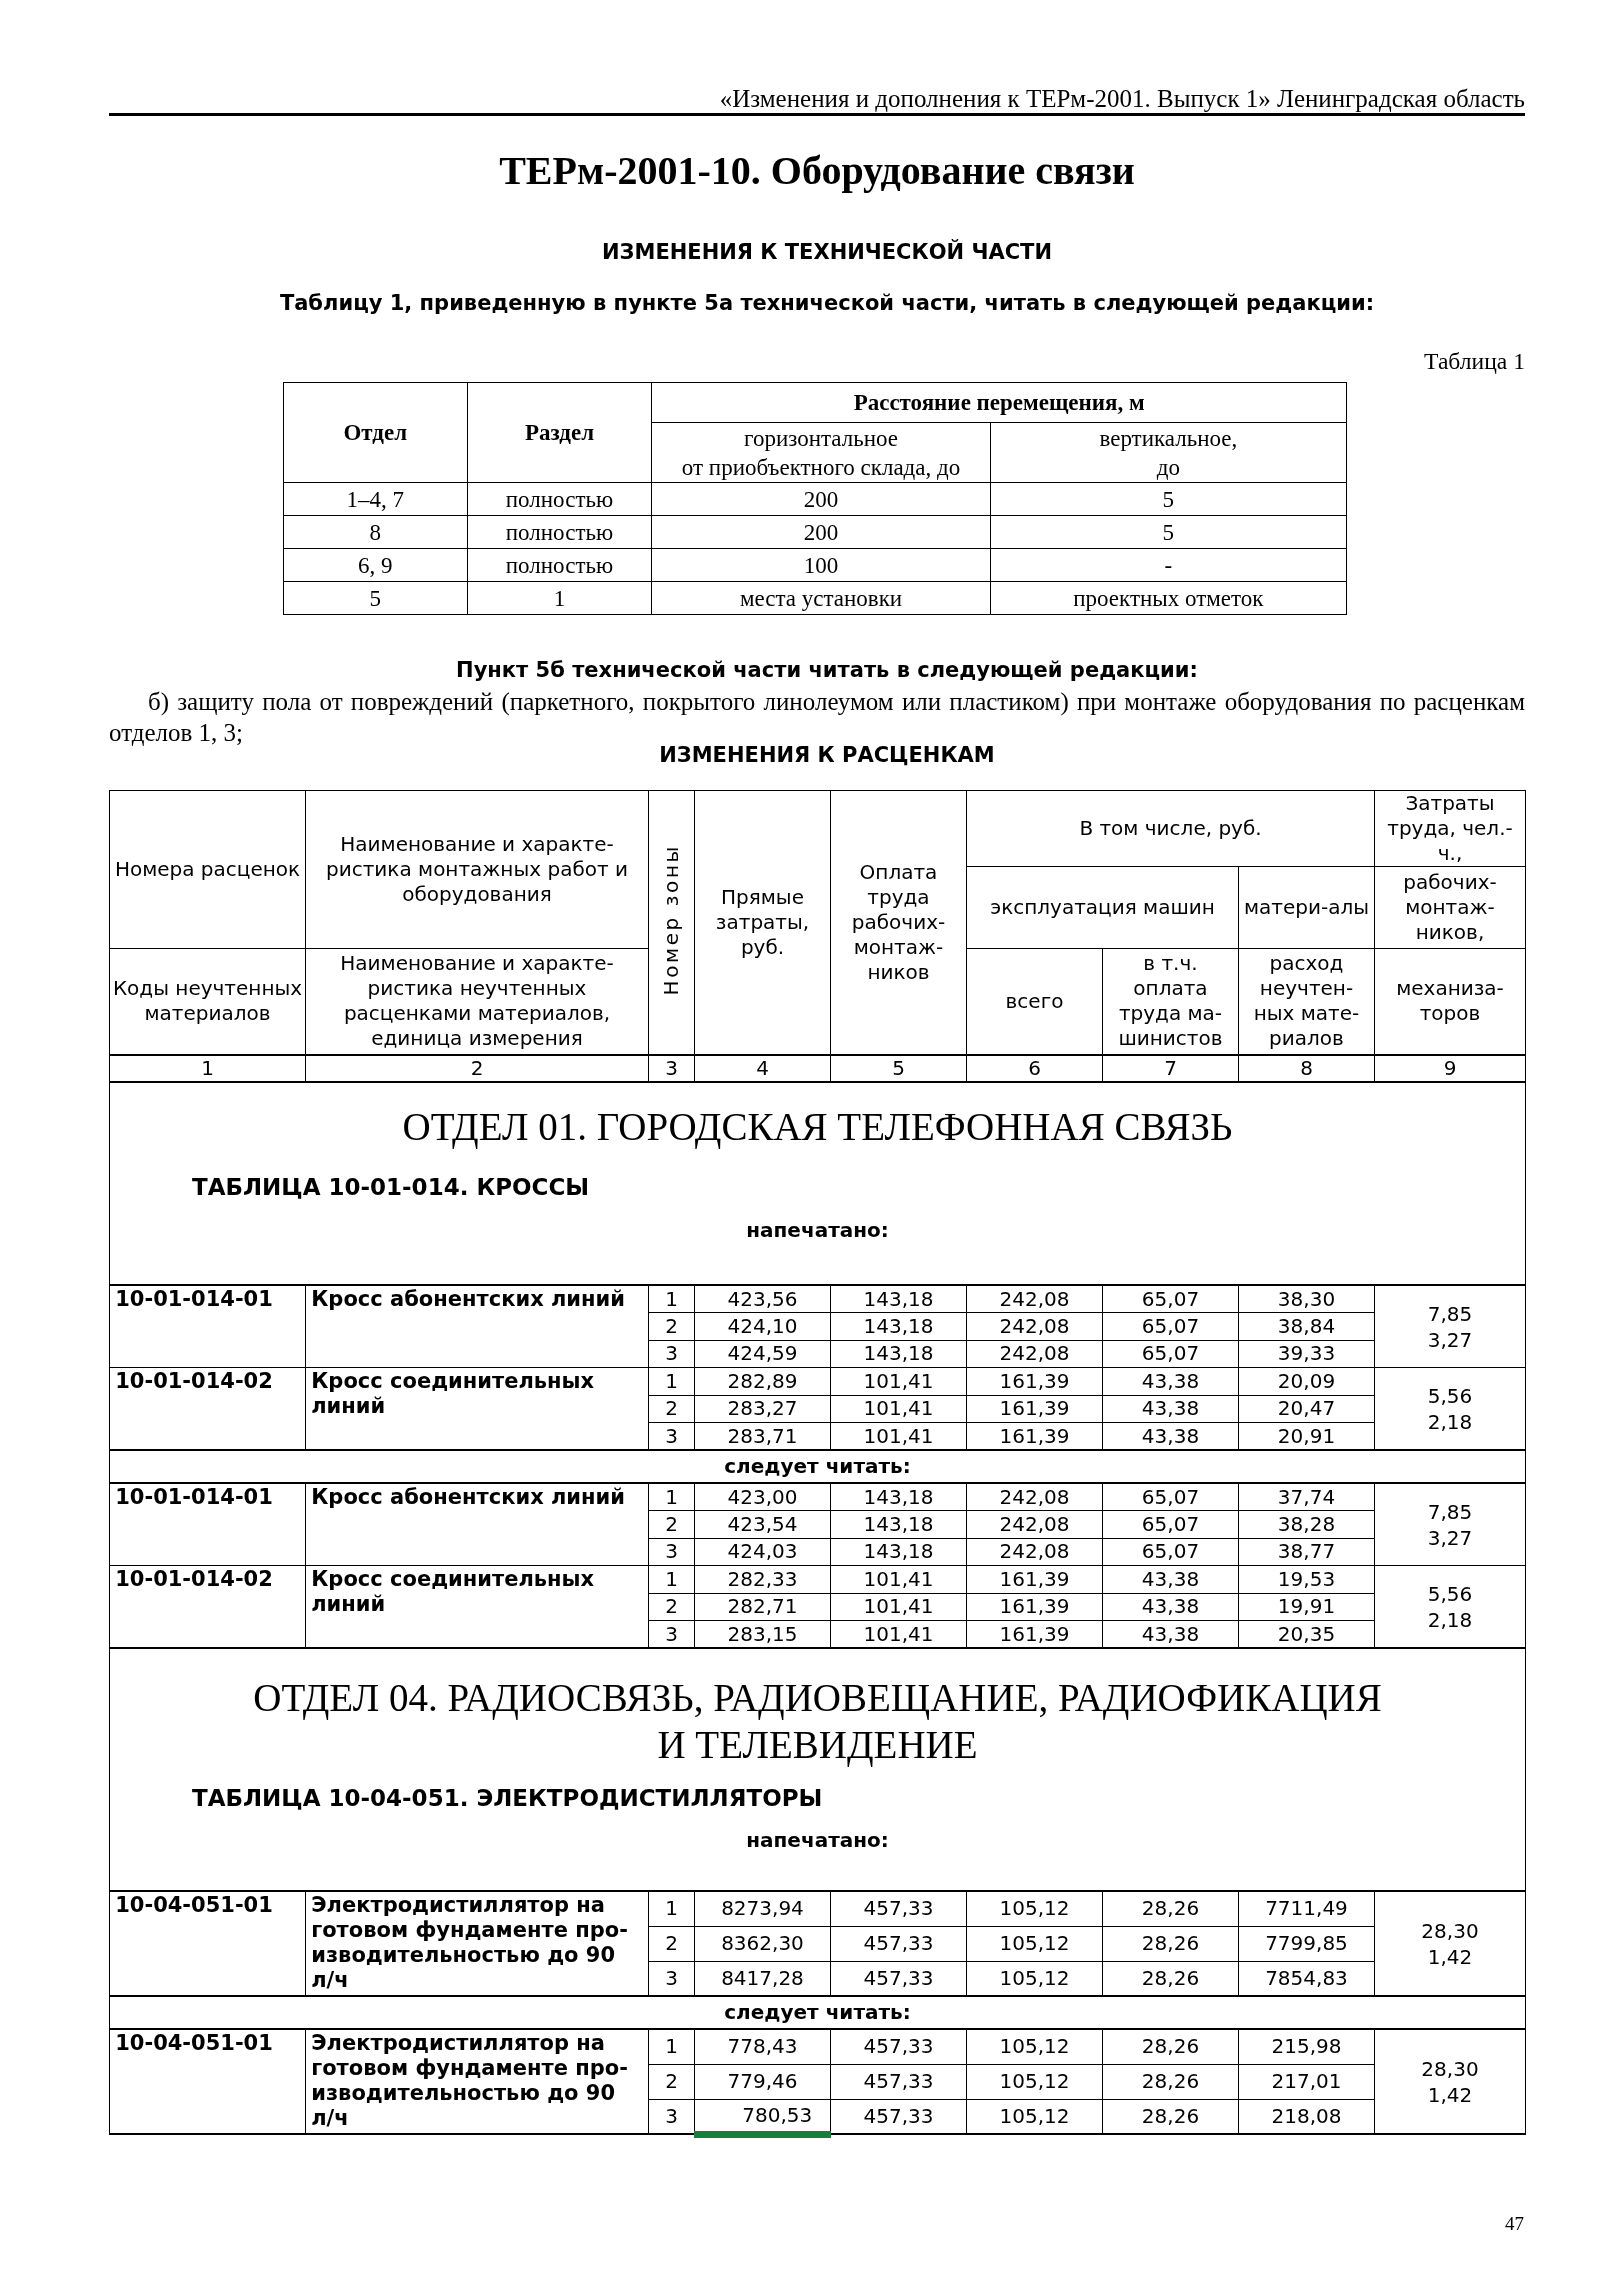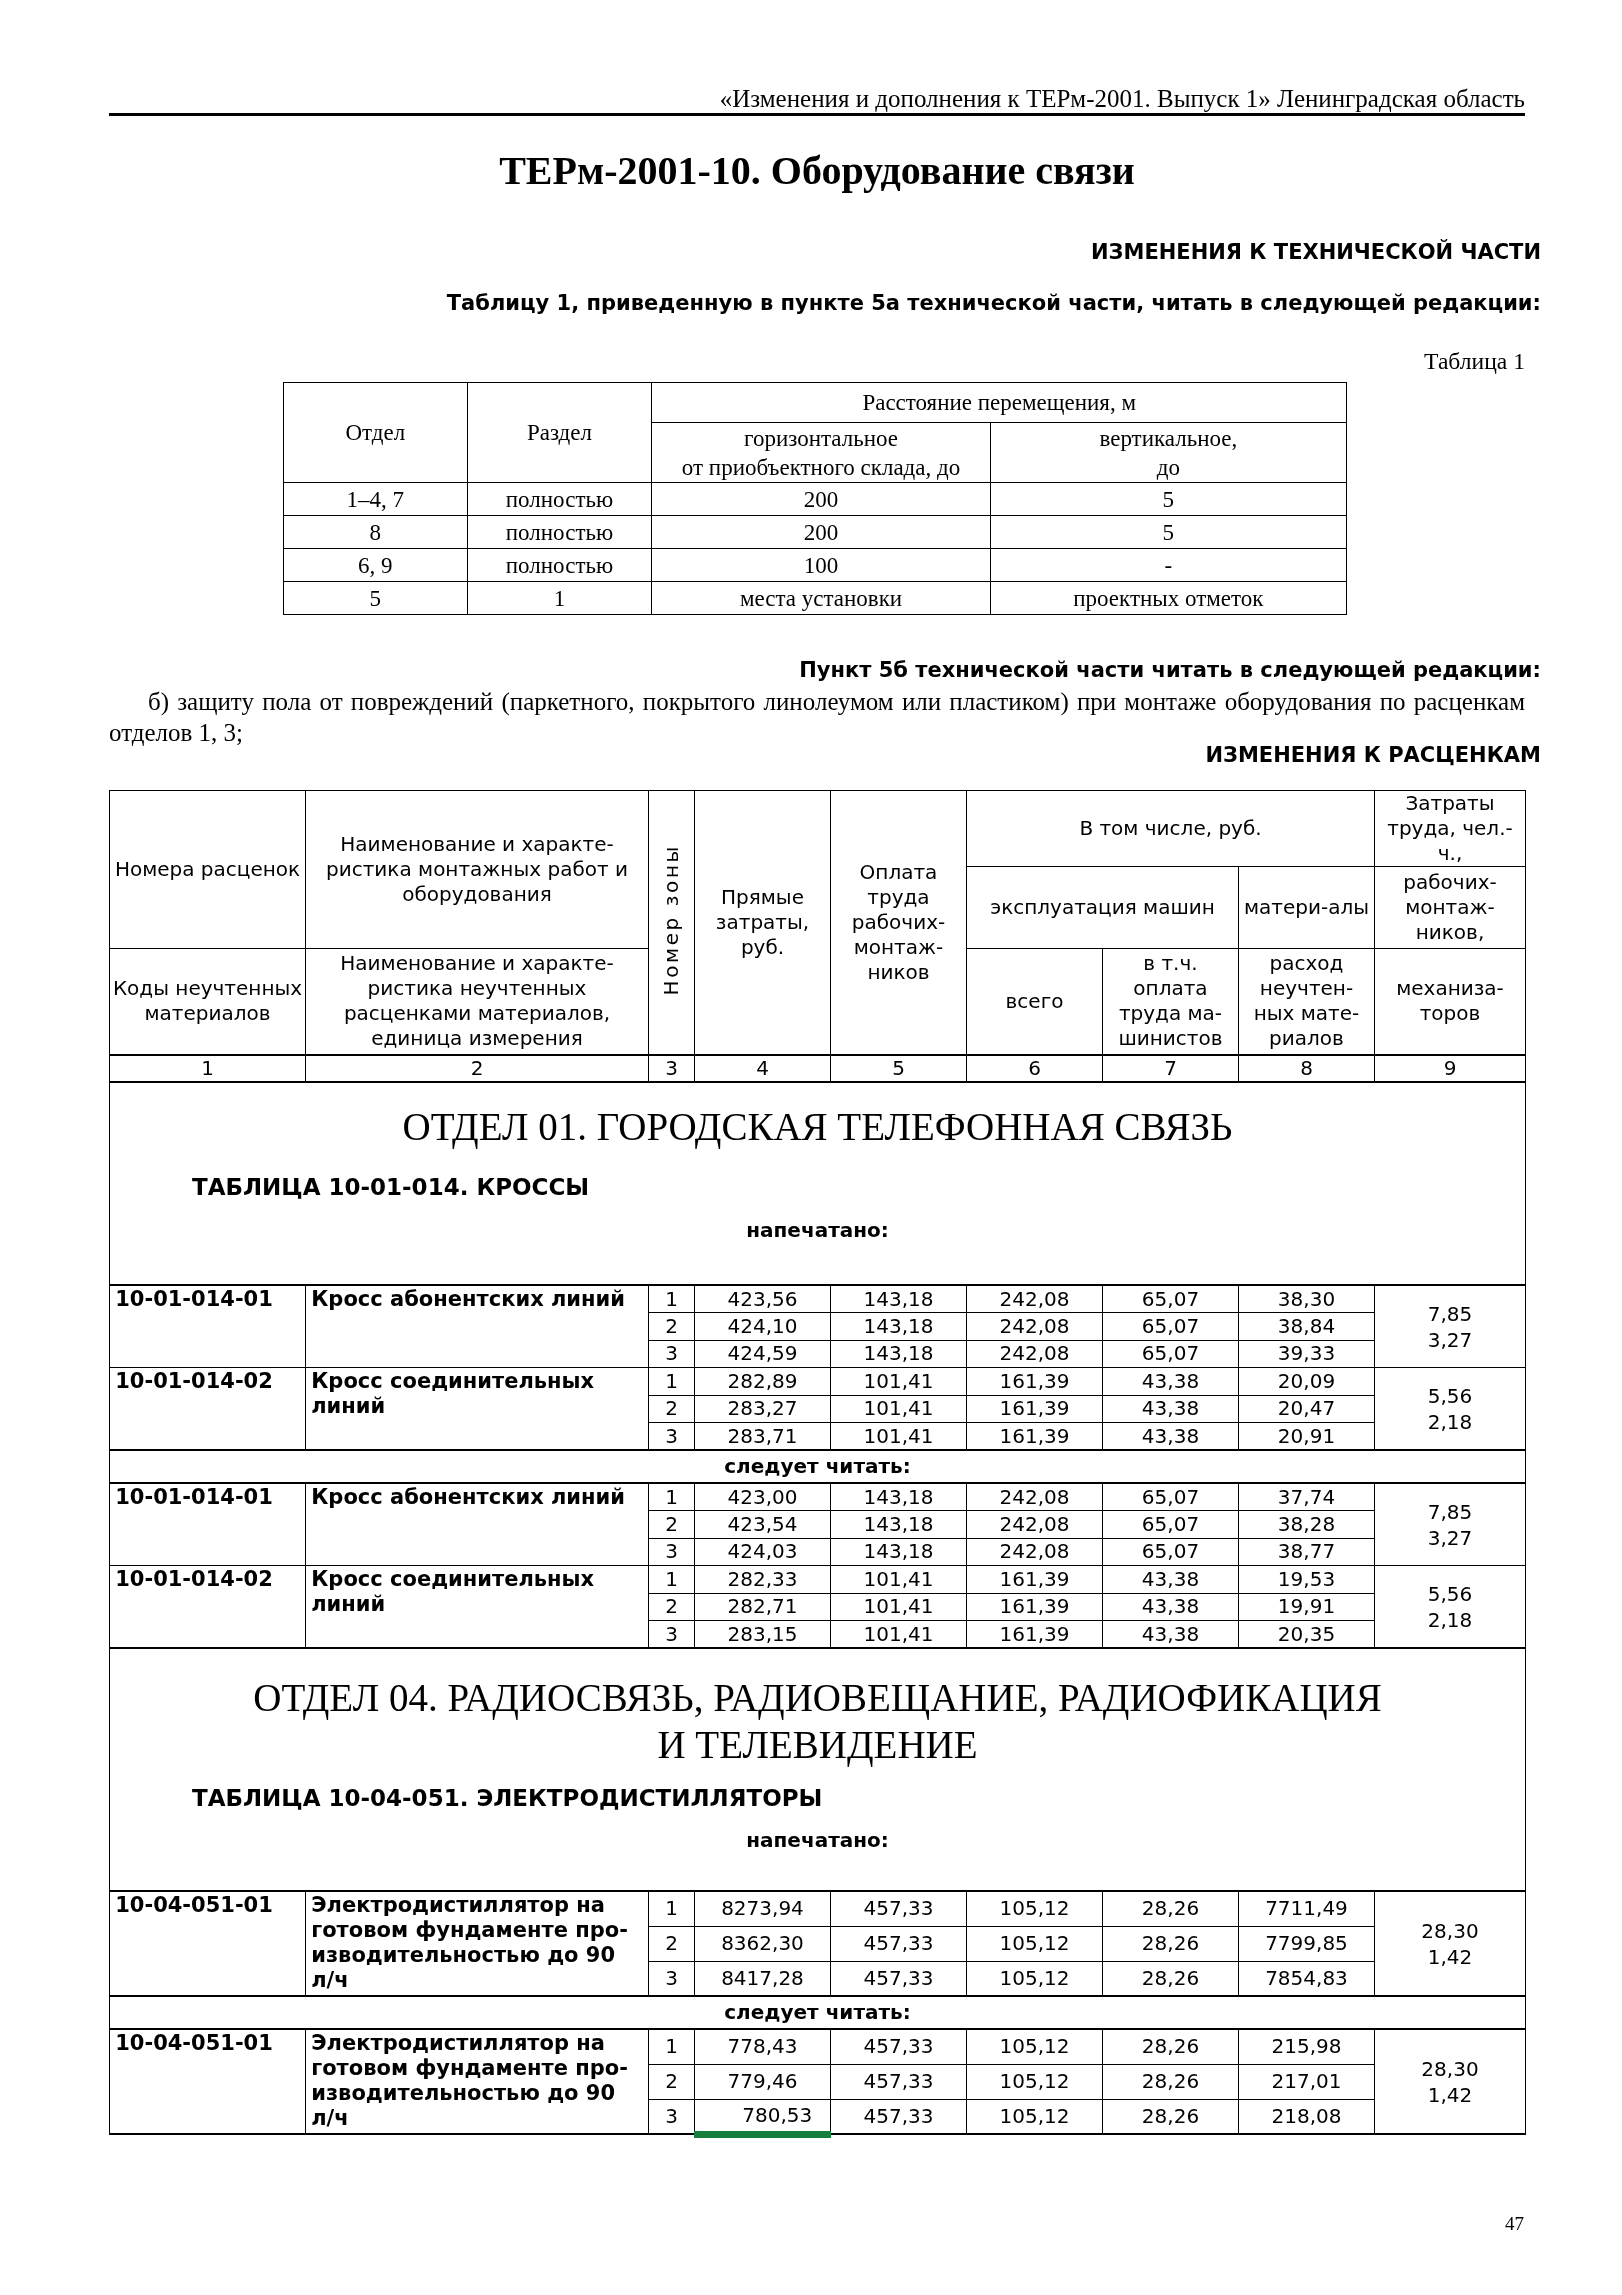--- a/index.html
+++ b/index.html
@@ -14,36 +14,36 @@
     position: absolute; left: 109px; top: 84px; width: 1416px;
     text-align: right; font-size: 25px; line-height: 29px;
   }
   .header-rule { position: absolute; left: 109px; top: 113px; width: 1416px; height: 2.6px; background: #000; }
 
   .doc-title {
     position: absolute; left: 109px; top: 145px; width: 1416px;
     text-align: center; font-size: 40px; font-weight: bold; line-height: 52px;
   }
   .section-heading {
-    position: absolute; left: 125px; width: 1416px; text-align: right;
+    position: absolute; left: 119px; width: 1416px; text-align: center;
     font-size: 21px; font-weight: bold; line-height: 26px;
   }
   .table-caption {
     position: absolute; left: 109px; top: 347px; width: 1416px;
     text-align: right; font-size: 23.6px; line-height: 29px;
   }
 
   
   table { border-collapse: collapse; }
   .t1 { position: absolute; left: 283px; top: 382px; width: 1064px; }
   .t1 td {
     border: 1.3px solid #000; text-align: center; vertical-align: middle;
     font-size: 23px; line-height: 29px; padding: 0 3.9px;
   }
-  .t1 .hdr-row td { height: 40px; }
+  .t1 .hdr-row td { height: 40px; font-weight: bold; }
   .t1 tr.data td { height: 33px; }
 
   .para {
     position: absolute; left: 109px; width: 1416px;
     font-size: 25px; line-height: 31px; text-align: justify;
   }
 
   
   .t2 { position: absolute; left: 109px; top: 790px; width: 1416px; table-layout: fixed; }
   .t2 td { border: 1.3px solid #000; text-align: center; vertical-align: middle; font-size: 20px; line-height: 25px; padding: 0 2.6px; }

